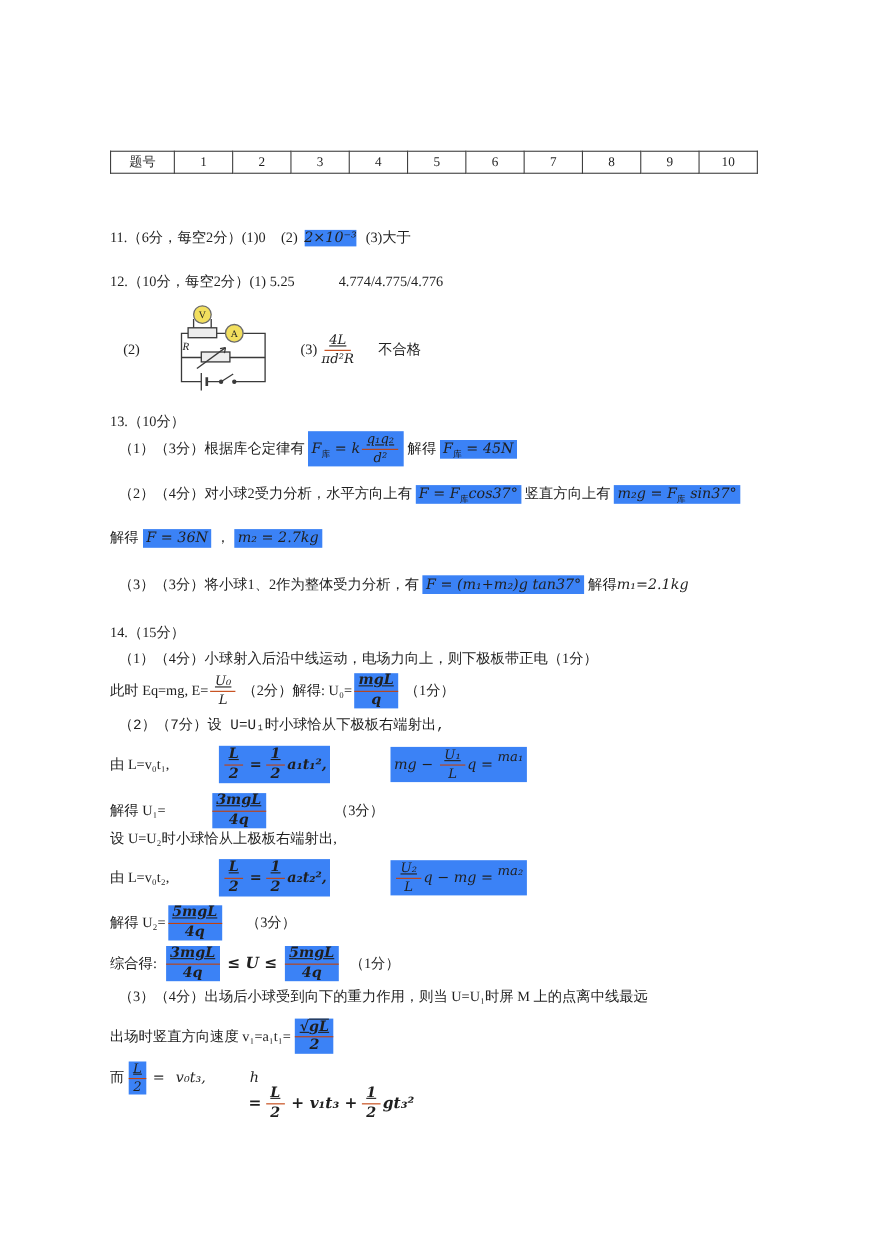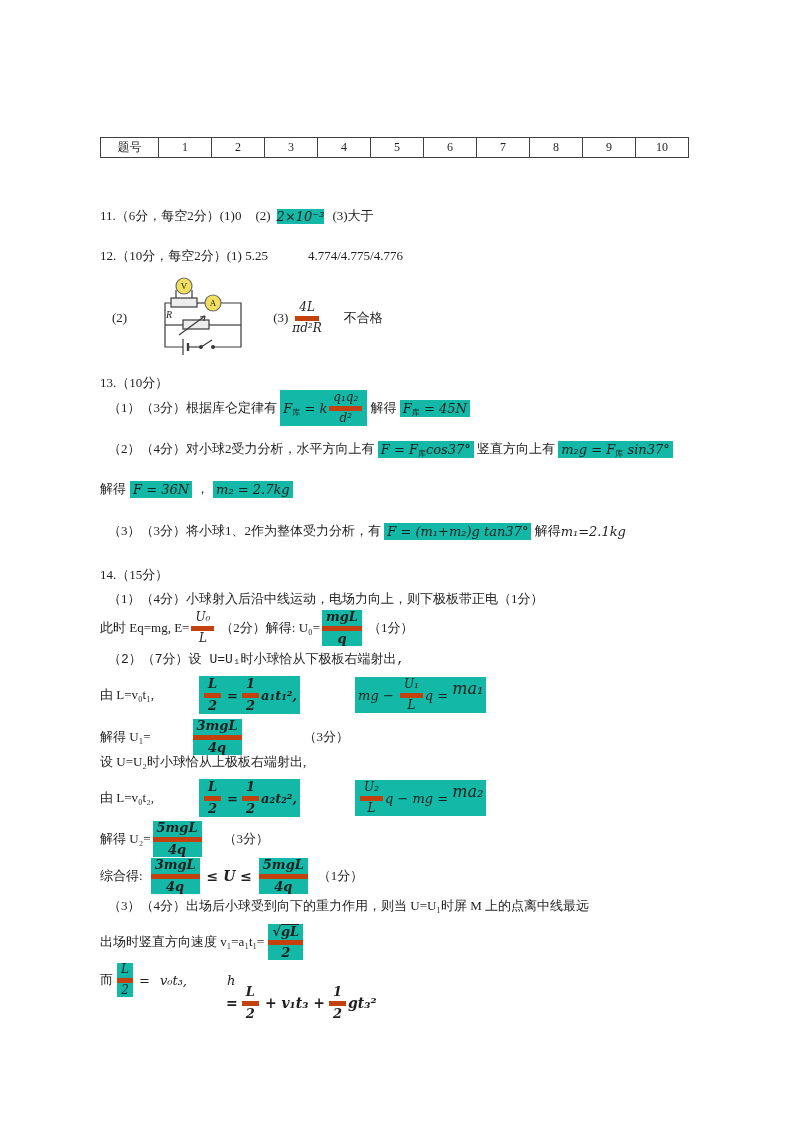--- a/index.html
+++ b/index.html
@@ -16,31 +16,31 @@
     text-align:center; font-size:15px; font-weight:bold; letter-spacing:.5px;
   }
   .answer-table { position:absolute; top:137px; left:100px; border-collapse:collapse; font-size:12px;padding-left:17px; }
   .answer-table td { border:1px solid #404040; text-align:center; height:20px; width:53px; padding:0; }
   .answer-table td.head { width:58px; }
 
   .line { position:absolute; display:flex; align-items:center; white-space:pre; font-size:13px; }
 
   .math { font-family:"DejaVu Serif","DejaVu Sans",serif; font-style:italic; }
   .mgrp { display:inline-flex; align-items:center; padding:1px 3px; }
-  .shaded { background:#14b8a6; }
+  .shaded { background:#3b82f6; }
   .bold { font-weight:bold; }
-  .raise { position:relative; top:-7px; font-size:16px; }
+  .raise { position:relative; top:-7px; font-size:12px; }
   .subs { font-size:8px; position:relative; top:4px; }
 
   .frac {
     display:inline-flex; flex-direction:column; align-items:center;
     line-height:1.1; font-size:12px; margin:0 2px;
     font-family:"DejaVu Serif","DejaVu Sans",serif; font-style:italic;
   }
-  .frac .num { border-bottom:5px solid #c2410c; padding:0 4px 1px; display:inline-flex; align-items:flex-end; }
+  .frac .num { border-bottom:1px solid #c2410c; padding:0 4px 1px; display:inline-flex; align-items:flex-end;text-decoration:underline; }
   .frac .den { padding-top:1px; }
   .frac.bold { font-size:13px; }
   .sqrt-sign { font-style:normal; }
   .sqrt-arg { border-top:1px solid #222; }
 
   .g4{margin-left:4px} .g6{margin-left:6px} .g8{margin-left:8px} .g10{margin-left:10px}
   .g14{margin-left:14px} .g20{margin-left:20px} .g24{margin-left:24px} .g30{margin-left:30px}
   .g40{margin-left:40px} .g45{margin-left:45px} .g55{margin-left:55px}
   .big-eq { font-size:14px; }
   svg text { font-family:"Liberation Serif",serif; }

